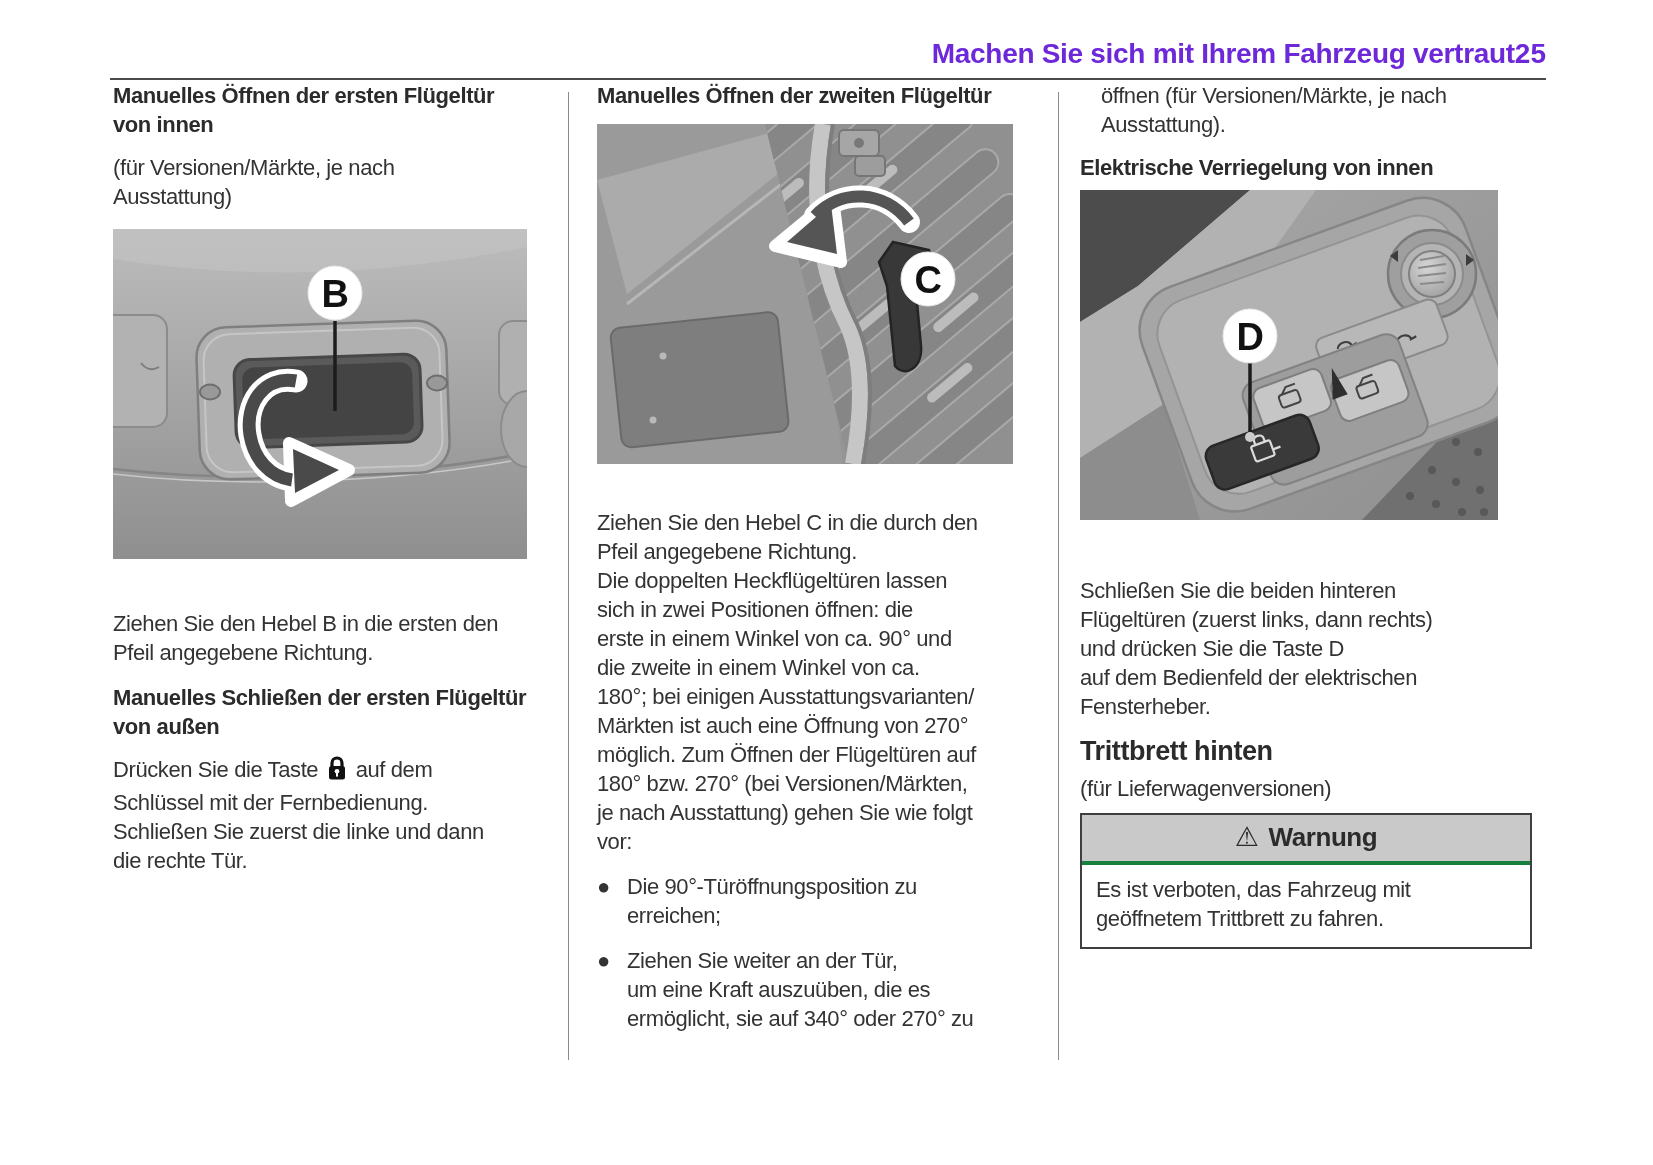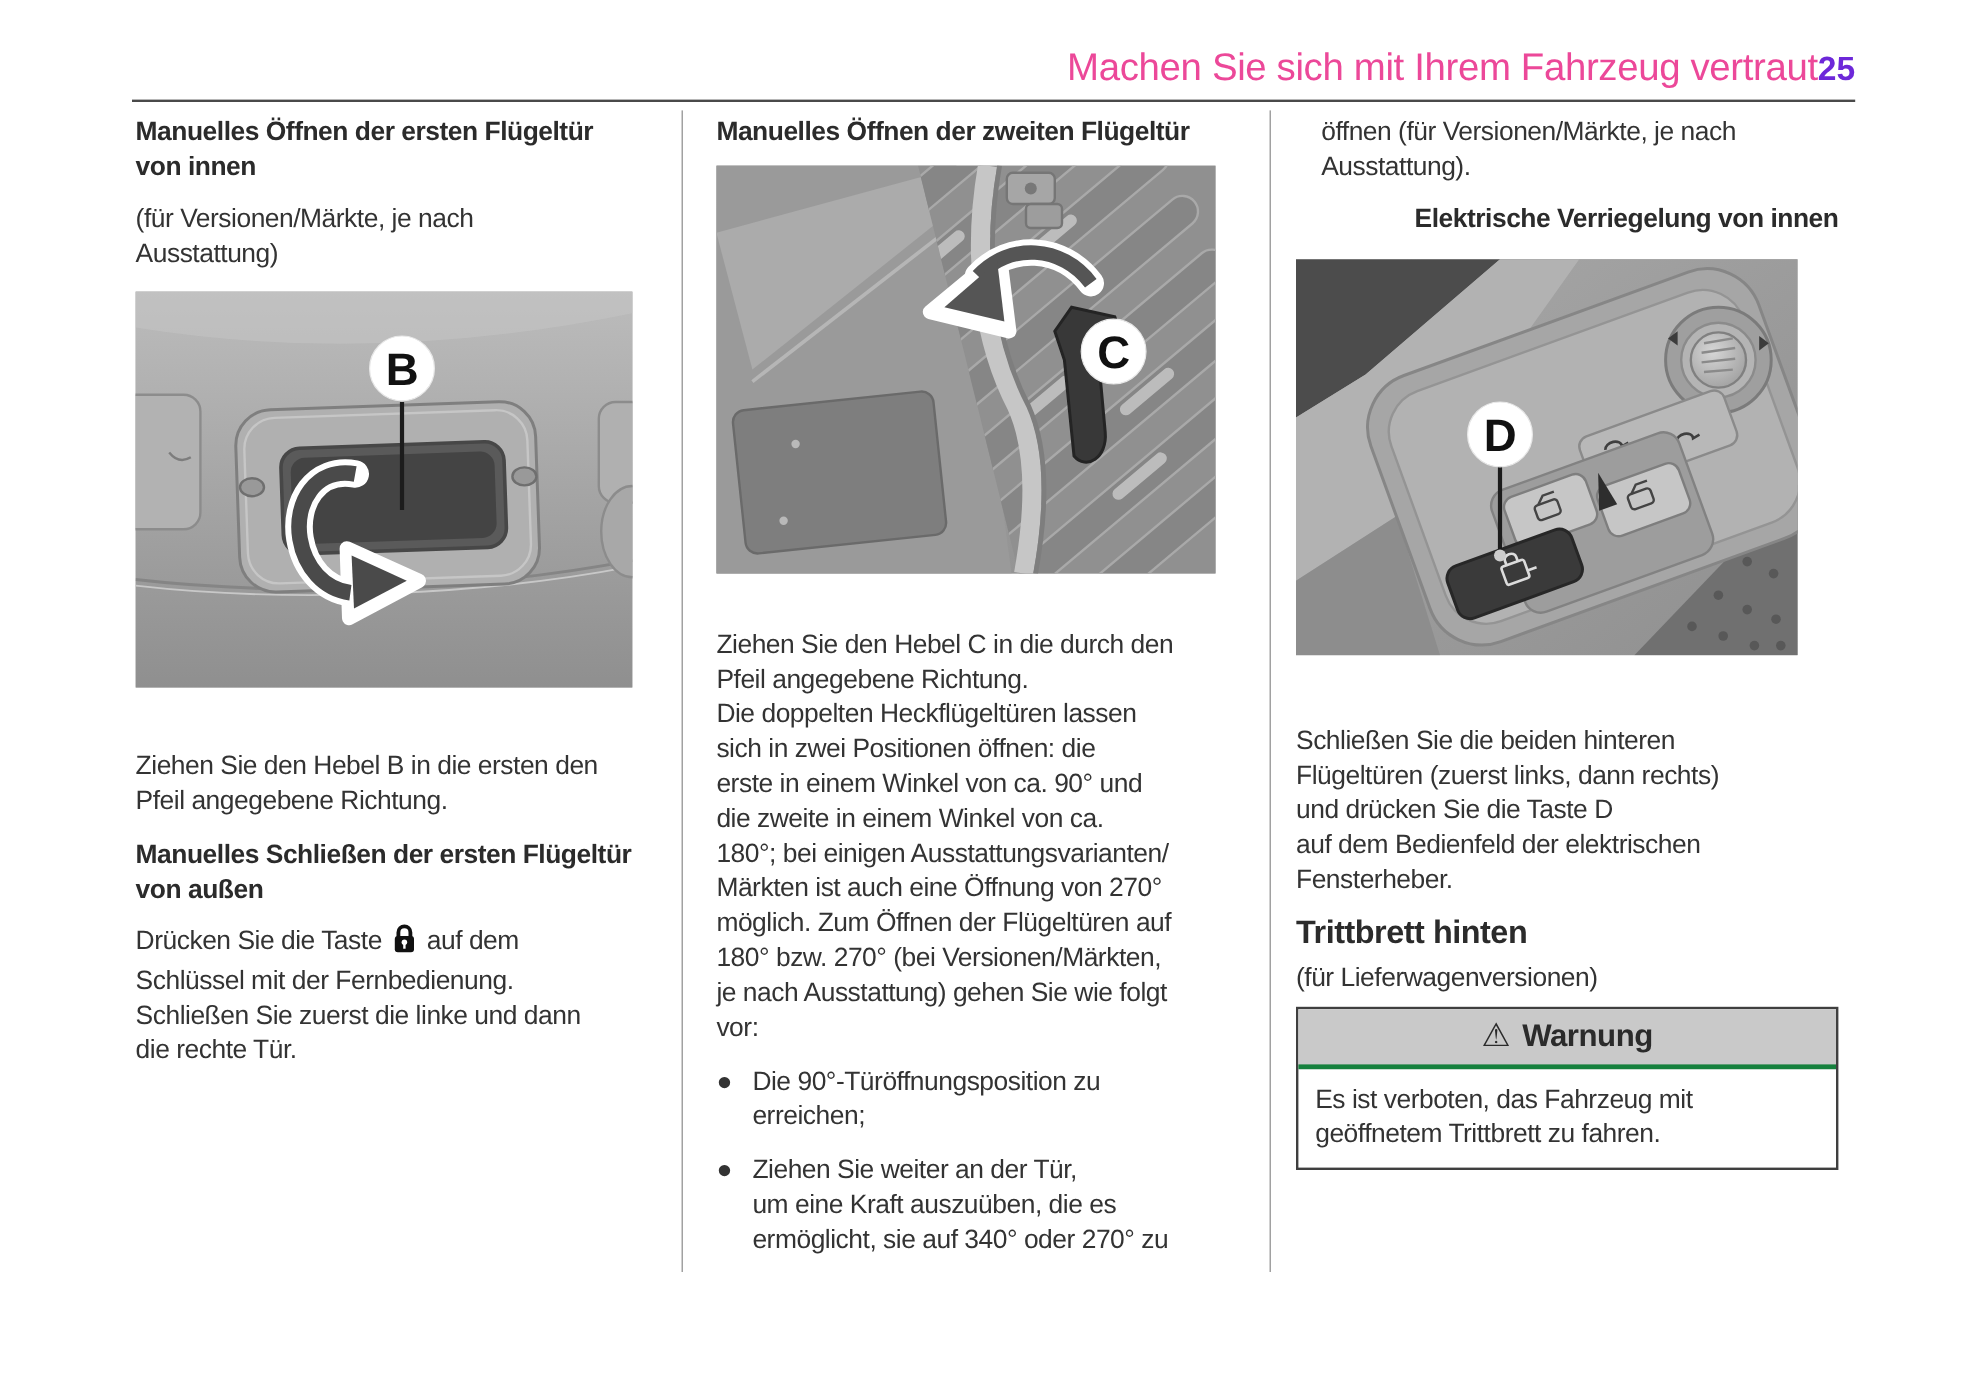--- a/index.html
+++ b/index.html
@@ -2,24 +2,24 @@
 <html><head>
 <meta charset="utf-8">
 <style>
   html,body{margin:0;padding:0;background:#fff;}
   .page{position:relative;width:1653px;height:1165px;background:#ffffff;overflow:hidden;
         font-family:"Liberation Sans",sans-serif;color:#333;}
   
   .header{position:absolute;left:110px;top:38px;width:1436px;display:flex;
           justify-content:flex-end;align-items:baseline;border-bottom:2px solid #4a4a4a;
           padding-bottom:8px;}
-  .header-title{font-size:32px;font-weight:normal;color:#ec4899;letter-spacing:-0.3px;}
+  .header-title{font-size:28px;font-weight:bold;color:#6d28d9;letter-spacing:-0.3px;}
   .page-number{font-size:28px;font-weight:bold;color:#6d28d9;}
   
-  .col{position:absolute;top:95px;width:452px;font-size:22px;line-height:29px;
+  .col{position:absolute;top:81px;width:452px;font-size:22px;line-height:29px;
        letter-spacing:-0.4px;color:#333;}
   .col1{left:113px;}
   .col2{left:597px;}
   .col3{left:1080px;}
   .vdivider{position:absolute;top:92px;height:968px;width:1px;background:#8a8a8a;}
   .vd1{left:568px;}
   .vd2{left:1058px;}
   .h3{font-weight:bold;color:#2b2b2b;white-space:pre-line;margin:0 0 14px 0;}
   .h2{font-weight:bold;color:#2b2b2b;font-size:27px;margin:16px 0 8px 0;}
   .para{white-space:pre-line;margin:0 0 16px 0;}
@@ -213,21 +213,21 @@
         <span class="bullet-text">Ziehen Sie weiter an der Tür,
 um eine Kraft auszuüben, die es
 ermöglicht, sie auf 340° oder 270° zu</span>
       </div>
     </div>
   </div>
 
   <div class="col col3">
     <div class="cont">öffnen (für Versionen/Märkte, je nach
 Ausstattung).</div>
-    <div class="h3" style="margin-bottom:20px;text-align:right;">Elektrische Verriegelung von innen</div>
+    <div class="h3" style="margin-bottom:8px;">Elektrische Verriegelung von innen</div>
 
     <div class="figure fig3">
       <svg width="418" height="330" viewBox="0 0 418 330">
         <defs>
           <radialGradient id="knob" cx="0.4" cy="0.35" r="0.8">
             <stop offset="0" stop-color="#d6d6d6"></stop>
               <stop offset="1" stop-color="#9a9a9a"></stop>
           </radialGradient>
           <linearGradient id="f3bg" x1="0" y1="0" x2="1" y2="1">
             <stop offset="0" stop-color="#a9a9a9"></stop>

